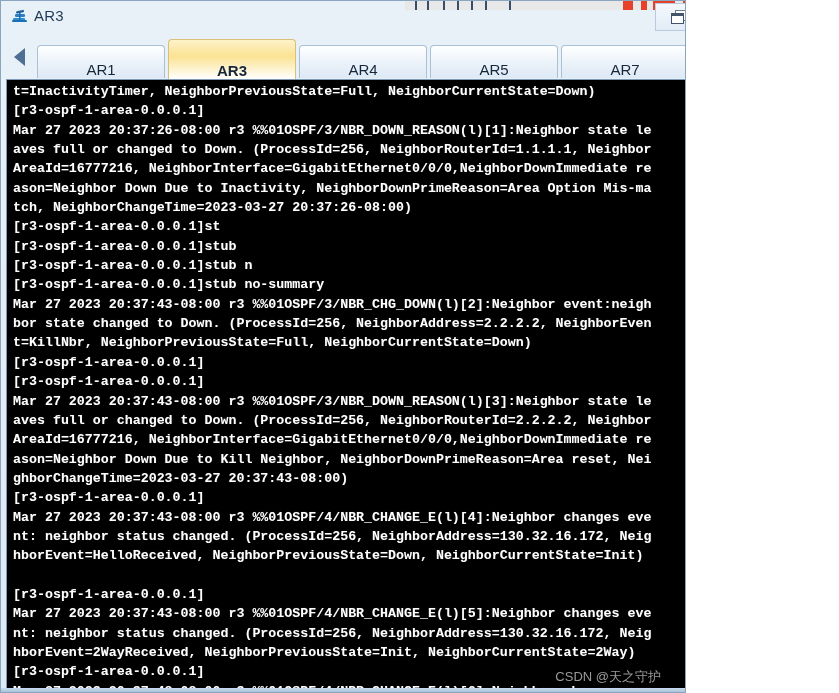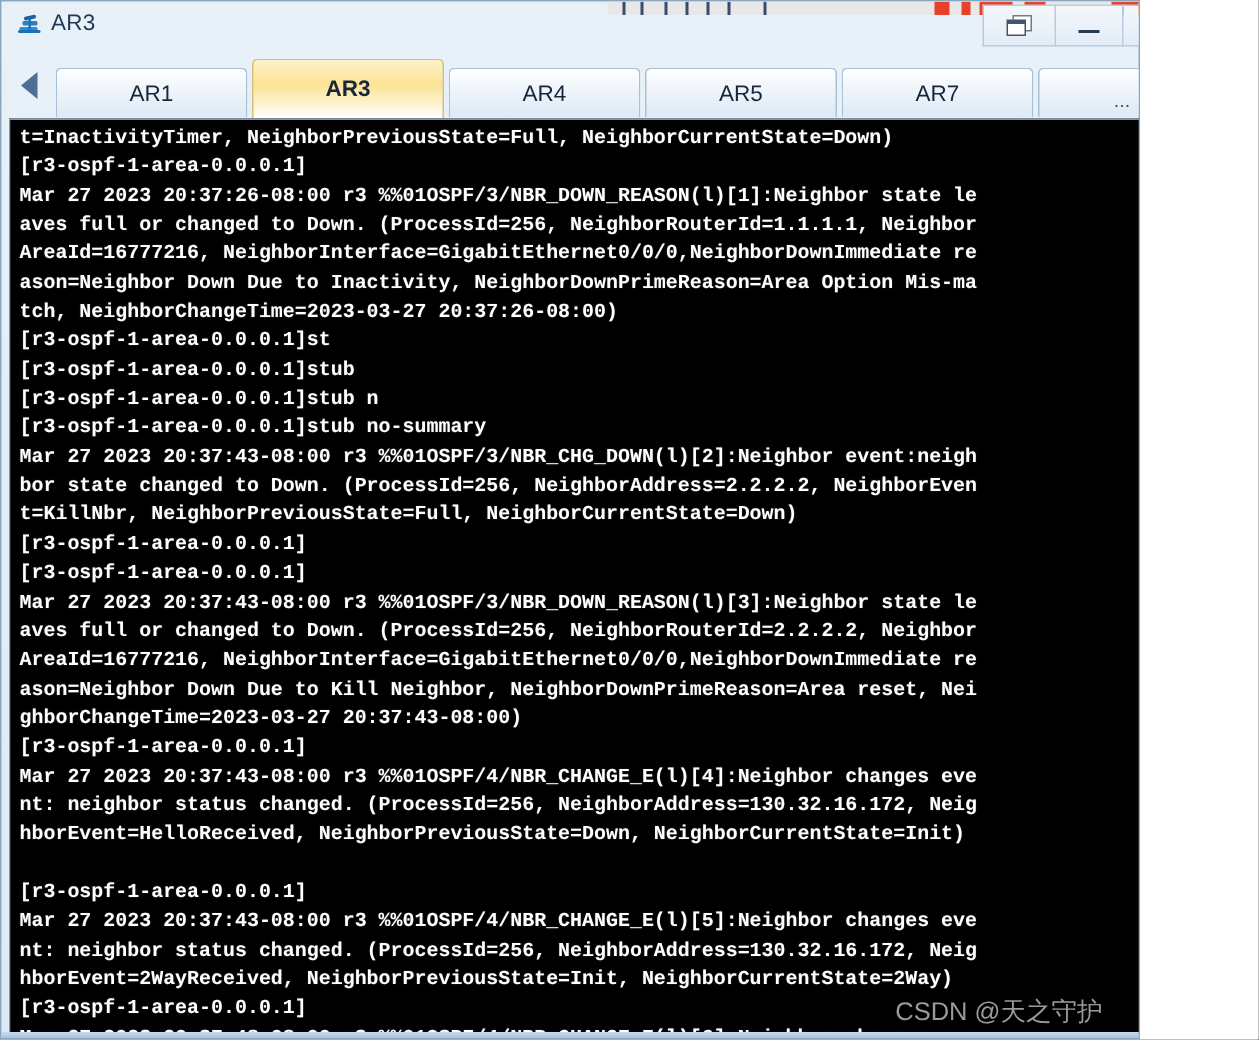--- a/index.html
+++ b/index.html
@@ -10,21 +10,21 @@
   body {
     width: 839px;
     height: 693px;
     overflow: hidden;
     font-family: "Liberation Sans", sans-serif;
   }
 
   
   #app-window {
     position: relative;
-    width: 760px;
+    width: 686px;
     height: 693px;
     box-sizing: border-box;
     background: linear-gradient(to bottom, #e9f1f8 0%, #dde9f4 100%);
     border: 1px solid #8aa5c0;
     overflow: hidden;
   }
 
   
   #background-window-strip {
     position: absolute;
@@ -159,21 +159,21 @@
     align-items: flex-end;
     height: 45px;
     gap: 3px;
     overflow: hidden;
   }
   .tab {
     flex: 1 1 0;
     height: 33px;
     margin-bottom: 1px;
     display: flex;
-    align-items: center;
+    align-items: flex-end;
     justify-content: center;
     font-size: 15px;
     color: #16273b;
     background: linear-gradient(to bottom, #ffffff 0%, #eef4fa 45%, #dde9f5 100%);
     border: 1px solid #aac0d6;
     border-bottom: none;
     border-radius: 4px 4px 0 0;
     box-sizing: border-box;
     font-family: "Liberation Sans", sans-serif;
     white-space: nowrap;
@@ -262,21 +262,21 @@
     top: 440px;
     height: 78px;
     background: #cdcdcd;
   }
 
   
   #watermark {
     position: absolute;
     right: 24px;
     bottom: 6px;
-    font-size: 17px;
+    font-size: 13px;
     color: #9a9a9a;
     font-family: "Liberation Sans", sans-serif;
     white-space: nowrap;
     pointer-events: none;
     margin-left: 13px;
   }
 
   
   #window-bottom-edge {
     position: absolute;

